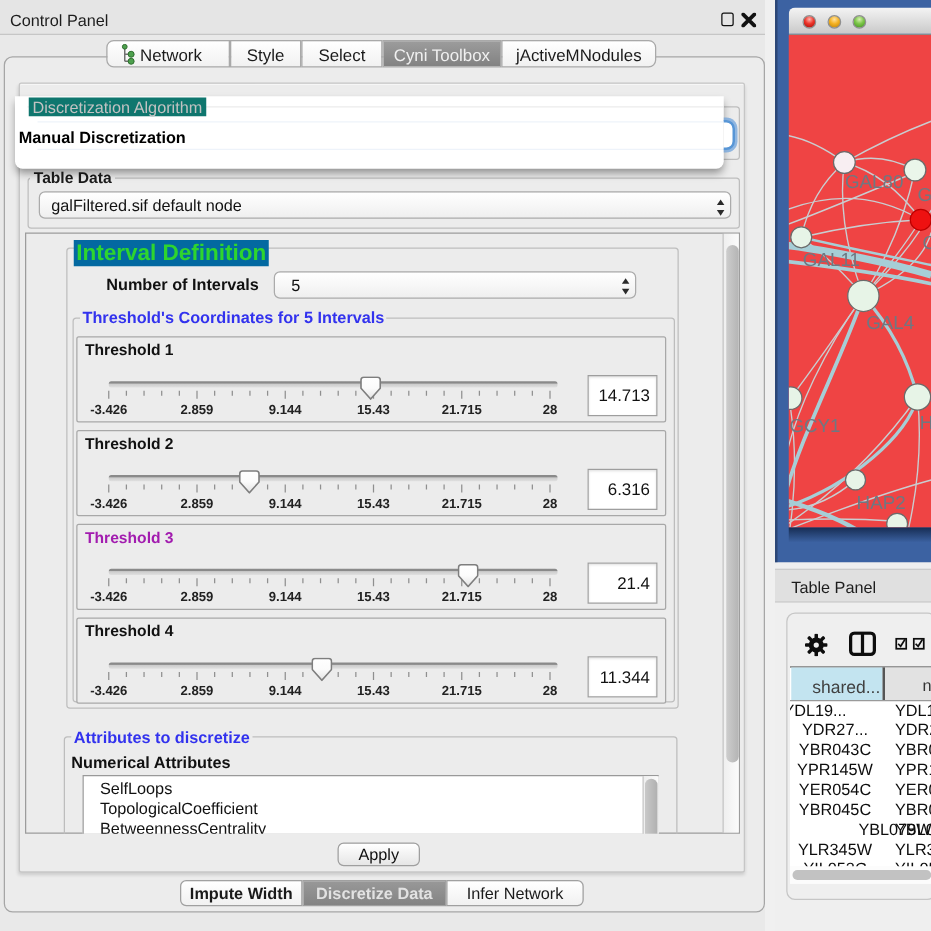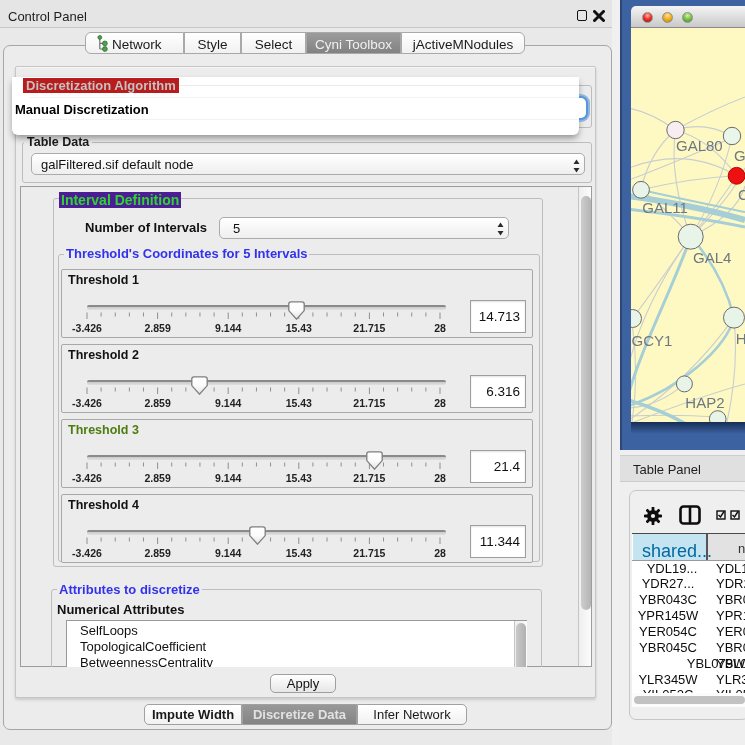--- a/index.html
+++ b/index.html
@@ -40,21 +40,21 @@
 <div class="abs" style="left:31px;top:153px;width:554px;height:22px;border-radius:5px;background:linear-gradient(#ffffff,#efefef);border:1px solid #ababab;"></div>
 <div class="txt" style="left:41px;top:157px;font-size:13px;color:#111;">galFiltered.sif default node</div>
 <svg class="abs" style="left:572.5px;top:159px;" width="7" height="14" viewBox="0 0 7 14">
       <path d="M3.5 0.5 L6.5 5 L0.5 5 Z" fill="#2a2a2a"></path>
       <path d="M3.5 13.5 L6.5 9 L0.5 9 Z" fill="#2a2a2a"></path>
     </svg>
 <div class="abs" style="left:20px;top:186px;width:572px;height:481px;border:1px solid #9c9c9c;background:#ececec;"></div>
 <div class="abs" style="left:578px;top:187px;width:13px;height:479px;background:linear-gradient(90deg,#efefef,#fbfbfb);border-left:1px solid #c4c4c4;"></div>
 <div class="abs" style="left:580.5px;top:196px;width:10px;height:414px;border-radius:5px;background:linear-gradient(90deg,#cdcdcd,#b4b4b4);"></div>
 <div class="abs" style="left:53px;top:198px;width:490px;height:369px;border:1px solid #bdbdbd;border-radius:3px;"></div>
-<div class="txt" style="left:59px;top:192px;font-size:14px;font-weight:bold;color:#2ed52e;background:#4c1d95;padding:0 2px;">Interval Definition</div>
+<div class="txt" style="left:59px;top:192px;font-size:18px;font-weight:bold;color:#2ed52e;background:#0369a1;padding:0 2px;">Interval Definition</div>
 <div class="txt" style="left:85px;top:220px;font-size:13px;font-weight:bold;color:#111;">Number of Intervals</div>
 <div class="abs" style="left:219px;top:217px;width:290px;height:22px;border-radius:5px;background:linear-gradient(#ffffff,#efefef);border:1px solid #ababab;"></div>
 <div class="txt" style="left:233px;top:221px;font-size:13px;color:#111;">5</div>
 <svg class="abs" style="left:497px;top:222px;" width="7" height="14" viewBox="0 0 7 14">
       <path d="M3.5 0.5 L6.5 5 L0.5 5 Z" fill="#2a2a2a"></path>
       <path d="M3.5 13.5 L6.5 9 L0.5 9 Z" fill="#2a2a2a"></path>
     </svg>
 <div class="abs" style="left:58px;top:254px;width:482px;height:308px;border:1px solid #bdbdbd;border-radius:3px;"></div>
 <div class="txt" style="left:64px;top:246px;font-size:13px;font-weight:bold;color:#3232ee;background:#ececec;padding:0 2px;">Threshold's Coordinates for 5 Intervals</div>
 <div class="abs" style="left:61px;top:269px;width:472px;height:69px;border:1px solid #a8a8a8;border-radius:2px;background:#ececec;"></div>
@@ -149,21 +149,21 @@
           <stop offset="0" stop-color="#ffffff"></stop>
           <stop offset="0.5" stop-color="#fbfbfb"></stop>
           <stop offset="1" stop-color="#e3e3e3"></stop>
         </linearGradient>
       </defs>
       <path d="M3 0.8 L14 0.8 Q16.2 0.8 16.2 3 L16.2 9.6 L8.5 18.2 L0.8 9.6 L0.8 3 Q0.8 0.8 3 0.8 Z" fill="url(#thg344)" stroke="#7e7e7e" stroke-width="1.3"></path>
     </svg>
 <div class="abs" style="left:470px;top:375px;width:56px;height:33px;background:#fff;border:1px solid #9e9e9e;box-shadow:inset 0 1px 2px rgba(0,0,0,0.12);"></div>
 <div class="txt" style="left:470px;top:383.5px;width:50px;text-align:right;font-size:13.5px;color:#111;">6.316</div>
 <div class="abs" style="left:61px;top:419px;width:472px;height:69px;border:1px solid #a8a8a8;border-radius:2px;background:#ececec;"></div>
-<div class="txt" style="left:68px;top:423px;font-size:12.5px;font-weight:bold;color:#4d7c0f;">Threshold 3</div>
+<div class="txt" style="left:68px;top:423px;font-size:12.5px;font-weight:bold;color:#a21caf;">Threshold 3</div>
 <div class="abs" style="left:87px;top:455px;width:359px;height:4.5px;border-radius:2px;background:linear-gradient(#8a8a8a 0 30%,#cccccc 45%,#e0e0e0 100%);"></div>
 <svg class="abs" style="left:85px;top:462px;" width="360" height="8" viewBox="0 0 360 8">
       <line x1="2.00" y1="0.5" x2="2.00" y2="7" stroke="#8f8f8f" stroke-width="1"></line>
       <line x1="16.12" y1="0.5" x2="16.12" y2="4.5" stroke="#8f8f8f" stroke-width="1"></line>
       <line x1="30.24" y1="0.5" x2="30.24" y2="4.5" stroke="#8f8f8f" stroke-width="1"></line>
       <line x1="44.36" y1="0.5" x2="44.36" y2="4.5" stroke="#8f8f8f" stroke-width="1"></line>
       <line x1="58.48" y1="0.5" x2="58.48" y2="4.5" stroke="#8f8f8f" stroke-width="1"></line>
       <line x1="72.60" y1="0.5" x2="72.60" y2="7" stroke="#8f8f8f" stroke-width="1"></line>
       <line x1="86.72" y1="0.5" x2="86.72" y2="4.5" stroke="#8f8f8f" stroke-width="1"></line>
       <line x1="100.84" y1="0.5" x2="100.84" y2="4.5" stroke="#8f8f8f" stroke-width="1"></line>
@@ -267,36 +267,36 @@
 <div class="abs" style="left:270px;top:674px;width:66px;height:19px;border-radius:5px;background:linear-gradient(#ffffff,#e6e6e6);border:1px solid #9f9f9f;"></div>
 <div class="txt" style="left:303px;top:676px;transform:translateX(-50%);font-size:13px;color:#111;">Apply</div>
 <div class="abs" style="left:144px;top:704px;width:98px;height:21px;background:linear-gradient(#ffffff,#f1f1f1);border:1px solid #a0a0a0;border-radius:5px 0 0 5px;"></div>
 <div class="txt" style="left:193.0px;top:707px;transform:translateX(-50%);font-size:13px;font-weight:bold;color:#1a1a1a;">Impute Width</div>
 <div class="abs" style="left:242px;top:704px;width:115px;height:21px;background:linear-gradient(#989898,#848484);border:1px solid #a0a0a0;"></div>
 <div class="txt" style="left:299.5px;top:707px;transform:translateX(-50%);font-size:13px;font-weight:bold;color:#e2e2e2;">Discretize Data</div>
 <div class="abs" style="left:357px;top:704px;width:110px;height:21px;background:linear-gradient(#ffffff,#f1f1f1);border:1px solid #a0a0a0;border-radius:0 5px 5px 0;"></div>
 <div class="txt" style="left:412.0px;top:707px;transform:translateX(-50%);font-size:13px;font-weight:normal;color:#1a1a1a;">Infer Network</div>
 <div class="abs" style="left:12px;top:77px;width:567px;height:58px;background:#ffffff;border-radius:0 0 6px 6px;box-shadow:0 4px 7px -1px rgba(0,0,0,0.4);"></div>
 <div class="abs" style="left:22px;top:85px;width:557px;height:1px;background:#ececec;"></div>
-<div class="txt" style="left:23px;top:78px;font-size:13px;font-weight:bold;color:#c2c2c2;background:#b91c1c;padding:0 3px;">Discretization Algorithm</div>
+<div class="txt" style="left:23px;top:78px;font-size:13px;font-weight:normal;color:#c2c2c2;background:#0f766e;padding:0 3px;">Discretization Algorithm</div>
 <div class="abs" style="left:30px;top:97px;width:549px;height:23px;border-top:1.5px solid #eef3fa;border-bottom:1.5px solid #eef3fa;"></div>
 <div class="txt" style="left:15px;top:102px;font-size:13px;font-weight:bold;color:#000;">Manual Discretization</div>
 <div class="abs" style="left:579px;top:93px;width:12px;height:31px;overflow:hidden;">
 <div class="abs" style="left:-28px;top:2.5px;width:37px;height:24px;border-radius:7px;background:#fff;border:2px solid #5896d6;box-shadow:0 0 0 2px rgba(105,160,220,0.7);"></div>
 </div>
 <svg class="abs" style="left:614.5px;top:368px;" width="7" height="7" viewBox="0 0 7 7">
       <path d="M1 6 L1 0.5 L5.5 3.5 Z" fill="#5f5f5f"></path>
     </svg>
 <div class="abs" style="left:612px;top:0;width:8px;height:745px;background:#f0f0f0;"></div>
 <div class="abs" style="left:620px;top:0;width:125px;height:450px;background:#3c62a2;border-left:2px solid #2c4777;"></div>
 <div class="abs" style="left:631px;top:6px;width:114px;height:22px;border-radius:5px 0 0 0;background:linear-gradient(#f4f4f4,#c9c9c9);border-bottom:1px solid #8a8a8a;"></div>
 <div class="abs" style="left:641.5px;top:11.6px;width:11px;height:11px;border-radius:50%;background:radial-gradient(circle at 50% 28%, #ffb3ad 0%, #ee352a 45%, #a00a05 100%);border:1px solid #909090;"></div>
 <div class="abs" style="left:661.5px;top:11.6px;width:11px;height:11px;border-radius:50%;background:radial-gradient(circle at 50% 28%, #ffe2a0 0%, #f5b222 45%, #b97f08 100%);border:1px solid #909090;"></div>
 <div class="abs" style="left:681.5px;top:11.6px;width:11px;height:11px;border-radius:50%;background:radial-gradient(circle at 50% 28%, #d6f0b0 0%, #7cc648 45%, #3f8f1d 100%);border:1px solid #909090;"></div>
-<div class="abs" style="left:631px;top:28px;width:114px;height:394px;background:#fef9c3;overflow:hidden;">
+<div class="abs" style="left:631px;top:28px;width:114px;height:394px;background:#ef4444;overflow:hidden;">
 <svg width="114" height="394" viewBox="0 0 114 394" style="position:absolute;left:0;top:0;">
         <g fill="none" stroke="#c9cdd0" stroke-width="1.1">
           <path d="M-3 80 Q20 84 44.5 102"></path>
           <path d="M44.5 102 Q73 93 101 108"></path>
           <path d="M44.5 102 Q80 112 105.6 147.8"></path>
           <path d="M44.5 102 Q80 82 114 69"></path>
           <path d="M44.5 102 Q18 125 10 161.8"></path>
           <path d="M44.5 102 Q38 150 59.7 208.7"></path>
           <path d="M-2 140 Q55 118 105.6 147.8"></path>
           <path d="M-2 152 Q30 140 101 110"></path>
@@ -376,23 +376,23 @@
         <rect x="1" y="1" width="8" height="8" fill="none" stroke="#0d0d0d" stroke-width="1.4"></rect>
         <path d="M2.5 5 L4.5 7 L8 1.5" fill="none" stroke="#0d0d0d" stroke-width="1.4"></path>
       </svg>
 </div>
 <div class="abs" style="left:632px;top:533px;width:113px;height:174px;background:#fff;overflow:hidden;">
 <div class="abs" style="left:0;top:0;width:113px;height:1px;background:#4a4a4a;"></div>
 <div class="abs" style="left:1px;top:1px;width:73px;height:26px;background:#c3e4f0;"></div>
 <div class="abs" style="left:74px;top:1px;width:1.5px;height:26px;background:#555;"></div>
 <div class="abs" style="left:75.5px;top:1px;width:37.5px;height:26px;background:#e2e2e2;"></div>
 <div class="abs" style="left:0;top:27px;width:113px;height:1px;background:#9a9a9a;"></div>
-<div class="txt" style="left:45px;top:8px;transform:translateX(-50%);font-size:18px;color:#0369a1;">shared...</div>
+<div class="txt" style="left:45px;top:8px;transform:translateX(-50%);font-size:14px;color:#404040;">shared...</div>
 <div class="txt" style="left:106px;top:8px;font-size:13px;color:#333;">na...</div>
-<div class="txt" style="left:40px;top:27.5px;transform:translateX(-50%);font-size:13px;color:#0d0d0d;">YDL19...</div>
+<div class="txt" style="left:20px;top:27.5px;transform:translateX(-50%);font-size:13px;color:#0d0d0d;">YDL19...</div>
 <div class="txt" style="left:84px;top:27.5px;font-size:13px;color:#0d0d0d;">YDL19</div>
 <div class="txt" style="left:36px;top:43.4px;transform:translateX(-50%);font-size:13px;color:#0d0d0d;">YDR27...</div>
 <div class="txt" style="left:84px;top:43.4px;font-size:13px;color:#0d0d0d;">YDR27</div>
 <div class="txt" style="left:36px;top:59.2px;transform:translateX(-50%);font-size:13px;color:#0d0d0d;">YBR043C</div>
 <div class="txt" style="left:84px;top:59.2px;font-size:13px;color:#0d0d0d;">YBR04</div>
 <div class="txt" style="left:36px;top:75.1px;transform:translateX(-50%);font-size:13px;color:#0d0d0d;">YPR145W</div>
 <div class="txt" style="left:84px;top:75.1px;font-size:13px;color:#0d0d0d;">YPR14</div>
 <div class="txt" style="left:36px;top:90.9px;transform:translateX(-50%);font-size:13px;color:#0d0d0d;">YER054C</div>
 <div class="txt" style="left:84px;top:90.9px;font-size:13px;color:#0d0d0d;">YER05</div>
 <div class="txt" style="left:36px;top:106.8px;transform:translateX(-50%);font-size:13px;color:#0d0d0d;">YBR045C</div>

